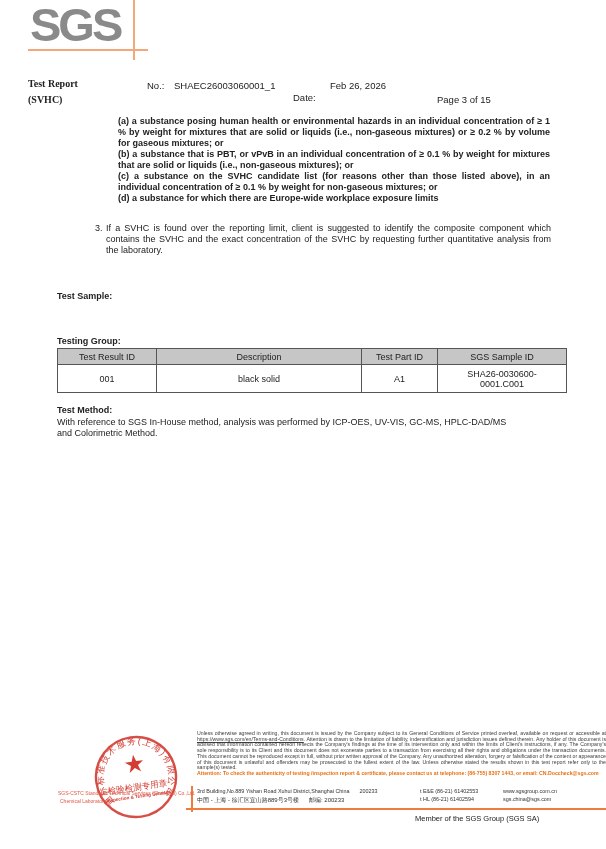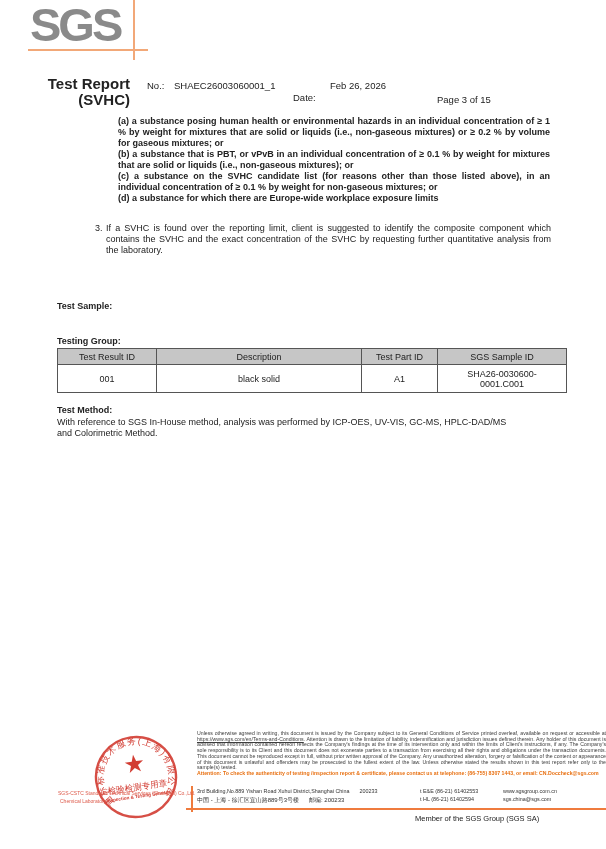--- a/index.html
+++ b/index.html
@@ -9,41 +9,41 @@
     color:#222; overflow:hidden;
   }
   .abs { position:absolute; }
 
   
   .sgs-logo { left:30px; top:1px; font-size:47px; font-weight:bold;
     color:#8a8a8a; letter-spacing:-3px; line-height:48px; }
   .logo-hline { left:28px; top:49px; width:120px; height:2px; background:#f2a878; }
   .logo-vline { left:133px; top:0px; width:2px; height:60px; background:#f2a878; }
 
-  .title-left { left:28px; top:76px; width:102px; text-align:right;
-    font-weight:bold; font-size:15px; line-height:16px; }
+  .title-left { left:28px; top:76px; width:102px; text-align:left;
+    font-weight:bold; font-size:10px; line-height:16px;font-family:Liberation Serif, serif; }
   .hdr-lab { font-weight:normal; font-size:9.5px; }
   .hdr-val { font-size:9.5px; }
   .no-label   { left:147px; top:80px; }
   .no-value   { left:174px; top:80px; }
   .date-label { left:293px; top:80px;margin-top:12px; }
   .date-value { left:330px; top:80px; }
   .page-num   { left:437px; top:94px; }
 
   
   .clauses { left:118px; top:116px; width:432px; font-size:9px;
     line-height:11px; text-align:justify; }
   .clauses p { margin:0;font-weight:bold; }
   .item3 { left:95px; top:223px; width:456px; font-size:9px; line-height:11px;
     display:flex; }
   .item3 .num { flex:0 0 11px; }
   .item3 .txt { flex:1; text-align:justify; }
 
   .sec-label { font-weight:bold; font-size:9px; }
-  .lbl-sample { left:57px; top:301px; }
+  .lbl-sample { left:57px; top:291px; }
   .lbl-group  { left:57px; top:336px; }
   .lbl-method { left:57px; top:405px; }
   .method-text { left:57px; top:417px; width:455px; font-size:9px; line-height:11px; }
 
   
   .tg-table { left:57px; top:348px; }
   table { border-collapse:collapse; font-size:9px; }
   th, td { border:1px solid #555; text-align:center; padding:1px 2px; font-weight:normal; }
   th { background:#c6c6c6; height:13px; }
   td { height:25px; }

